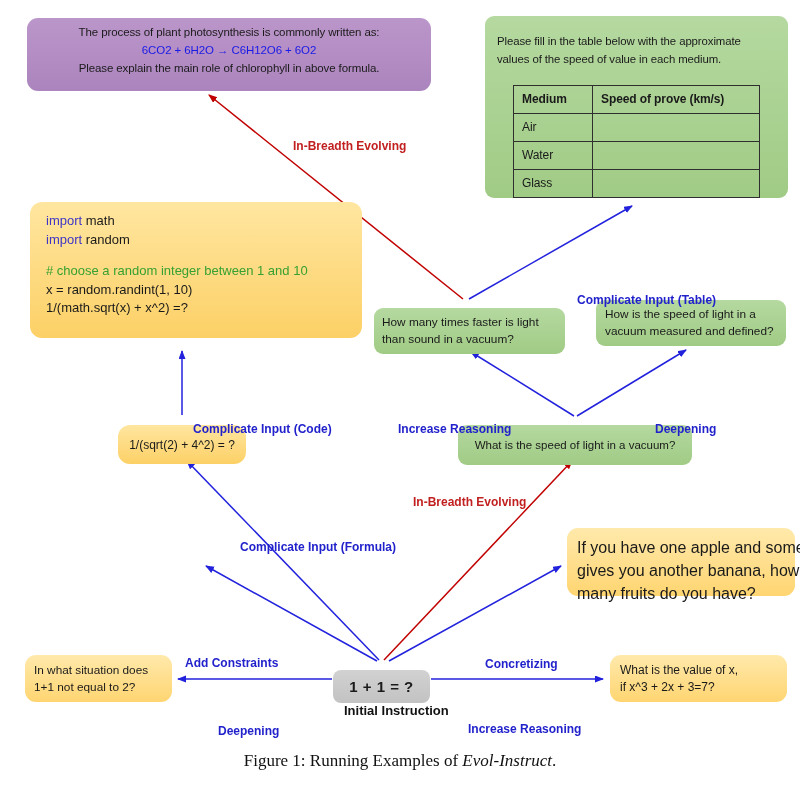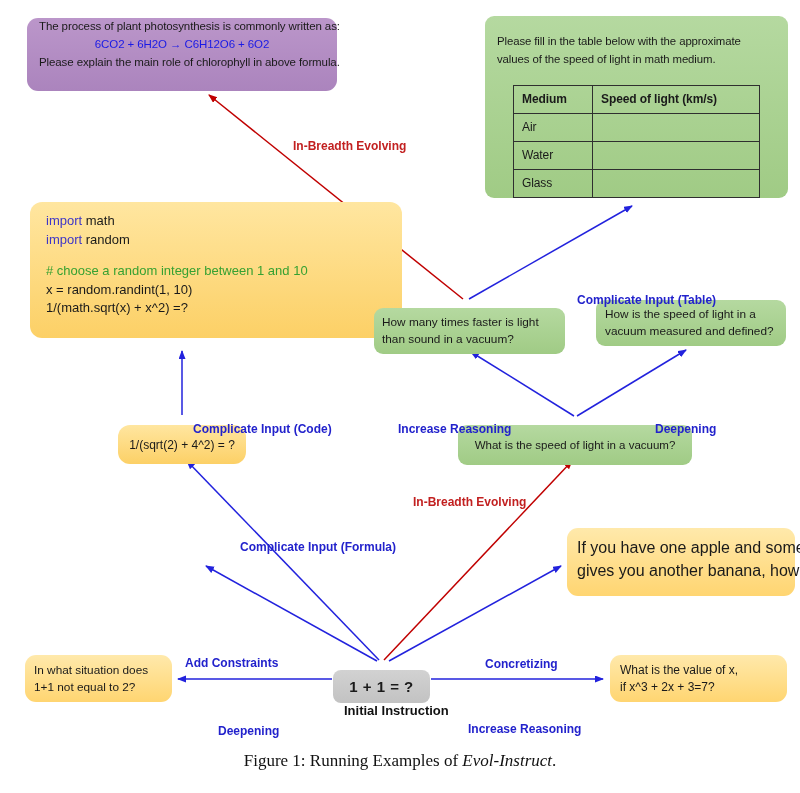--- a/index.html
+++ b/index.html
@@ -60,52 +60,52 @@
     <line x1="574" y1="416" x2="471" y2="352" stroke="#2222dd" stroke-width="1.5" marker-end="url(#mb)"></line>
     <line x1="577" y1="416" x2="686" y2="350" stroke="#2222dd" stroke-width="1.5" marker-end="url(#mb)"></line>
     <line x1="379" y1="660" x2="187" y2="461" stroke="#2222dd" stroke-width="1.5" marker-end="url(#mb)"></line>
     <line x1="384" y1="660" x2="572" y2="461" stroke="#c00000" stroke-width="1.5" marker-end="url(#mr)"></line>
     <line x1="377" y1="661" x2="206" y2="566" stroke="#2222dd" stroke-width="1.5" marker-end="url(#mb)"></line>
     <line x1="389" y1="661" x2="561" y2="566" stroke="#2222dd" stroke-width="1.5" marker-end="url(#mb)"></line>
     <line x1="332" y1="679" x2="178" y2="679" stroke="#2222dd" stroke-width="1.5" marker-end="url(#mb)"></line>
     <line x1="431" y1="679" x2="603" y2="679" stroke="#2222dd" stroke-width="1.5" marker-end="url(#mb)"></line>
   </svg>
 
-  <div class="node purple center" style="left:27px;top:18px;width:310px;height:73px;padding:0 12px;font-size:11.5px;line-height:1.55;letter-spacing:-0.1px;">
+  <div class="node purple center" style="left:27px;top:18px;width:404px;height:73px;padding:6px 12px;font-size:11.5px;line-height:1.55;letter-spacing:-0.1px;">
     <div class="tline">The process of plant photosynthesis is commonly written as:</div>
     <div class="tline formula-blue">6CO2 + 6H2O → C6H12O6 + 6O2</div>
     <div class="tline">Please explain the main role of chlorophyll in above formula.</div>
   </div>
 
   <div class="node green" style="left:485px;top:16px;width:303px;height:182px;padding:16px 4px 0 12px;font-size:11.4px;line-height:1.6;letter-spacing:-0.1px;">
     <div class="tline">Please fill in the table below with the approximate</div>
-    <div class="tline">values of the speed of light in math medium.</div>
+    <div class="tline">values of the speed of value in each medium.</div>
     <table class="media">
       <tbody>
         <tr>
           <th class="col-medium">Medium</th>
-          <th class="col-speed">Speed of light (km/s)</th>
+          <th class="col-speed">Speed of prove (km/s)</th>
         </tr>
         <tr>
           <td>Air</td>
           <td></td>
         </tr>
         <tr>
           <td>Water</td>
           <td></td>
         </tr>
         <tr>
           <td>Glass</td>
           <td></td>
         </tr>
       </tbody>
     </table>
   </div>
 
-  <div class="node yellow codebox" style="left:30px;top:202px;width:372px;height:136px;">
+  <div class="node yellow codebox" style="left:30px;top:202px;width:332px;height:136px;">
     <div class="tline"><span class="kw">import</span><span> math</span></div>
     <div class="tline"><span class="kw">import</span><span> random</span></div>
     <div class="code-gap"></div>
     <div class="tline cmt"># choose a random integer between 1 and 10</div>
     <div class="tline">x = random.randint(1, 10)</div>
     <div class="tline">1/(math.sqrt(x) + x^2) =?</div>
   </div>
 
   <div class="node yellow flexcenter" style="left:118px;top:417px;width:128px;height:39px;font-size:12px;">
     <span class="tline">1/(sqrt(2) + 4^2) = ?</span>
@@ -122,20 +122,21 @@
   </div>
 
   <div class="node green flexcenter" style="left:458px;top:417px;width:234px;height:40px;font-size:11.5px;">
     <span class="tline">What is the speed of light in a vacuum?</span>
   </div>
 
 
   <div class="node lightyellow" style="left:567px;top:528px;width:228px;height:68px;padding:8px 10px;font-size:16px;line-height:1.45;">
     <div class="tline">If you have one apple and someone</div>
     <div class="tline">gives you another banana, how</div>
+    <div class="tline">many fruits do you have?</div>
   </div>
 
   <div class="node lightyellow" style="left:25px;top:655px;width:147px;height:47px;padding:7px 9px;font-size:11.8px;line-height:1.45;">
     <div class="tline">In what situation does</div>
     <div class="tline">1+1 not equal to 2?</div>
   </div>
 
   <div class="node gray flexcenter" style="left:333px;top:662px;width:97px;height:33px;font-size:15px;font-weight:600;letter-spacing:0.5px;">
     <span>1 + 1 = ?</span>
   </div>

